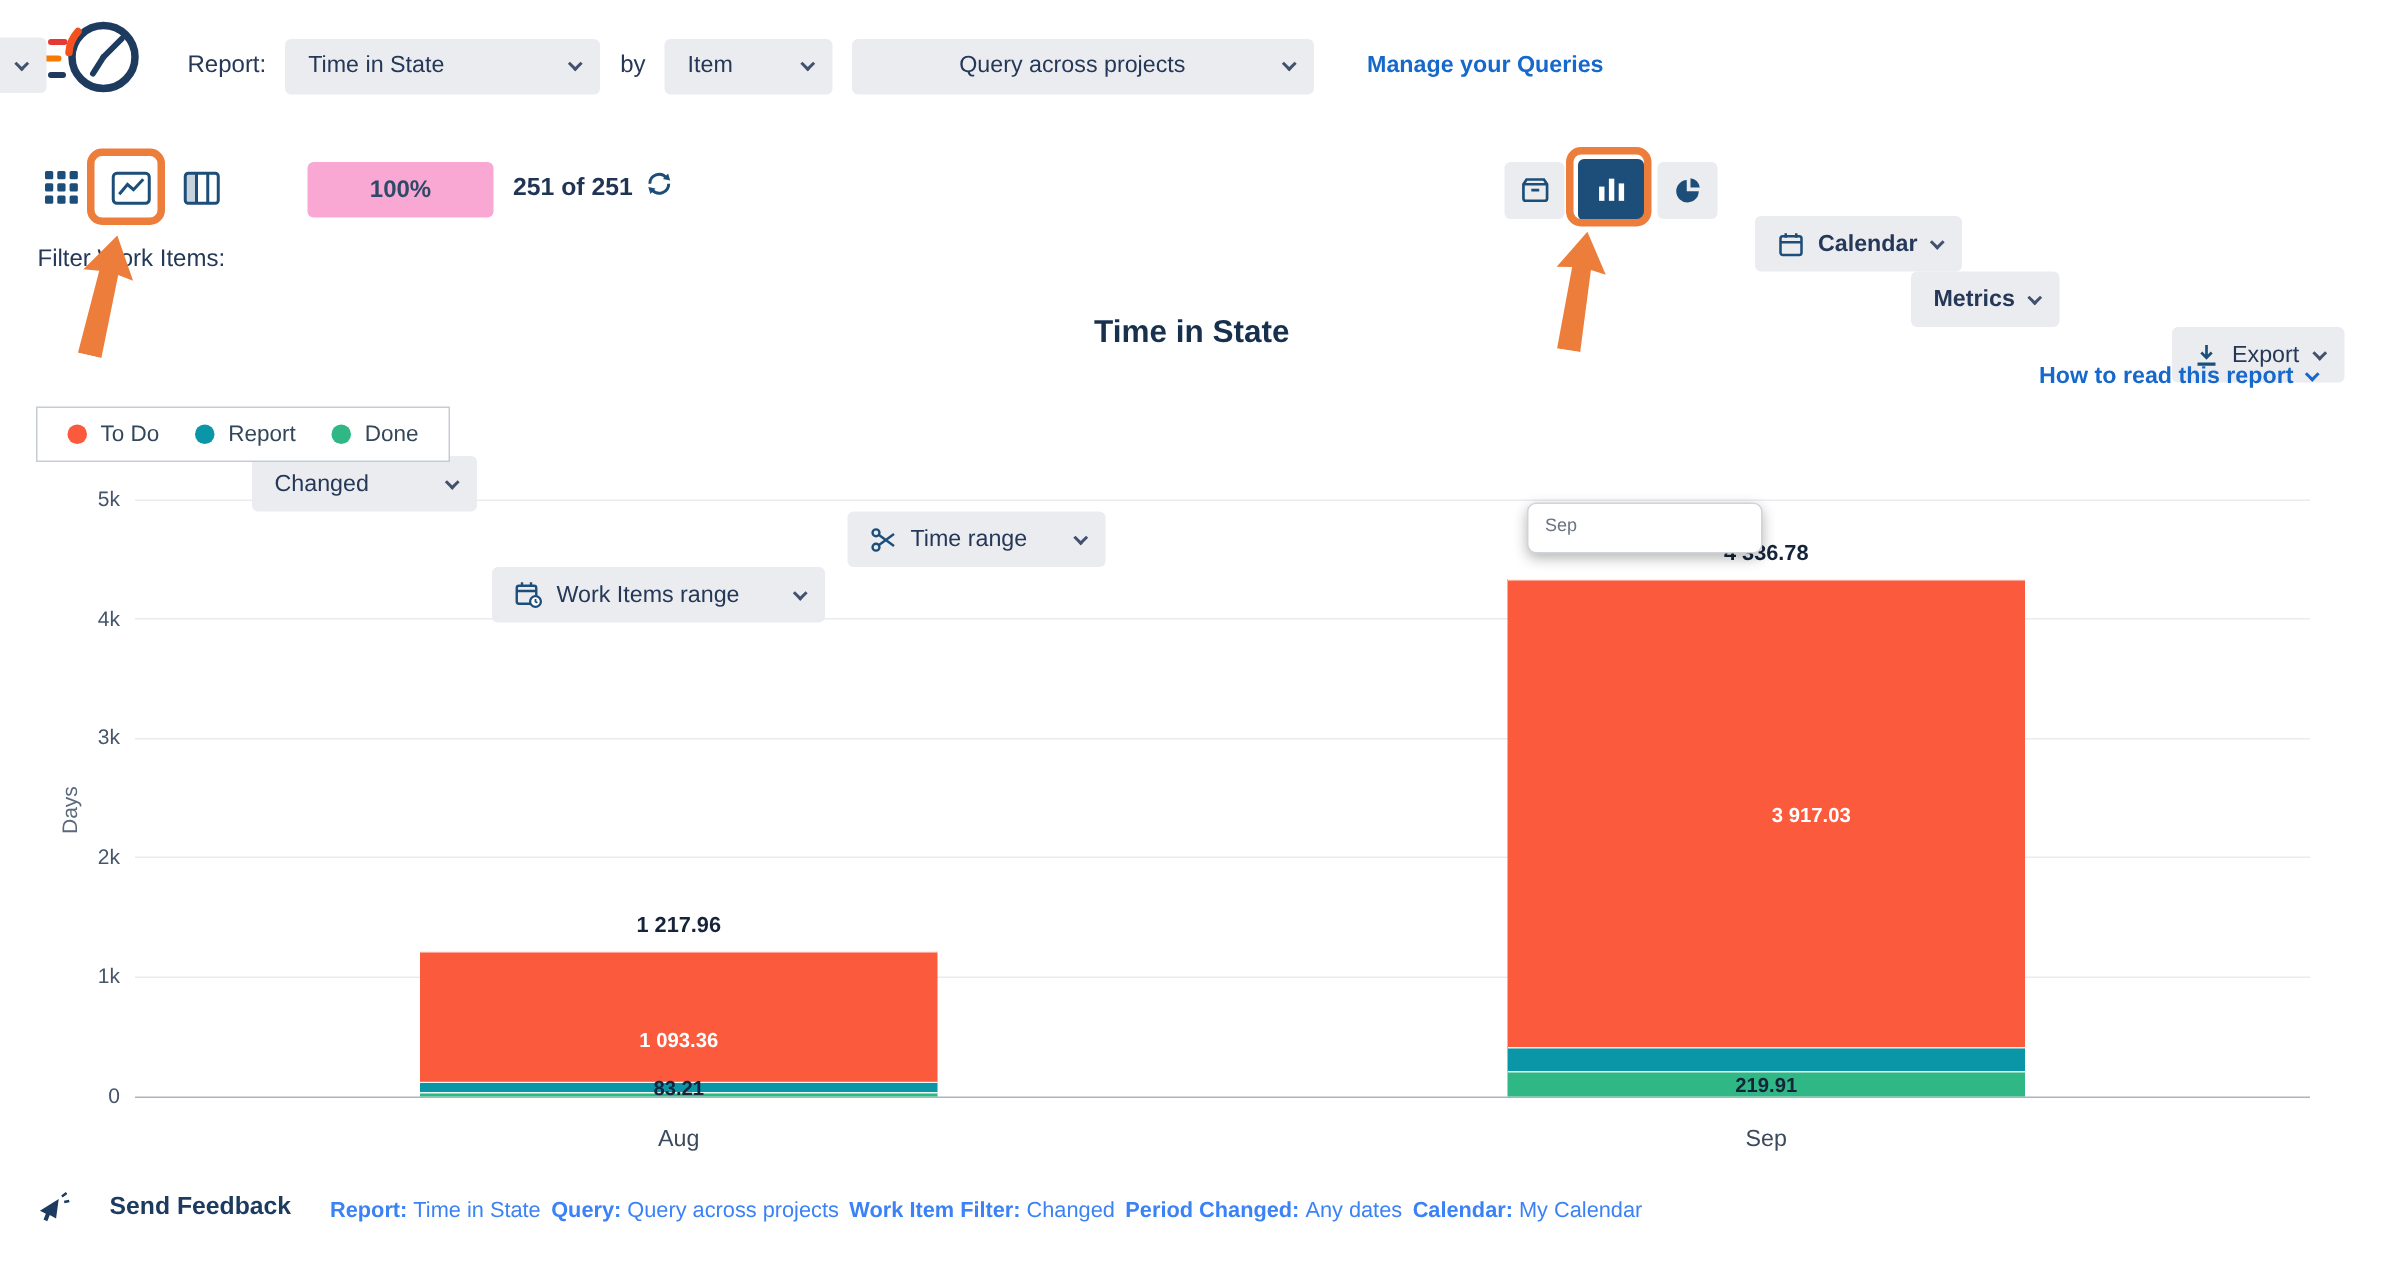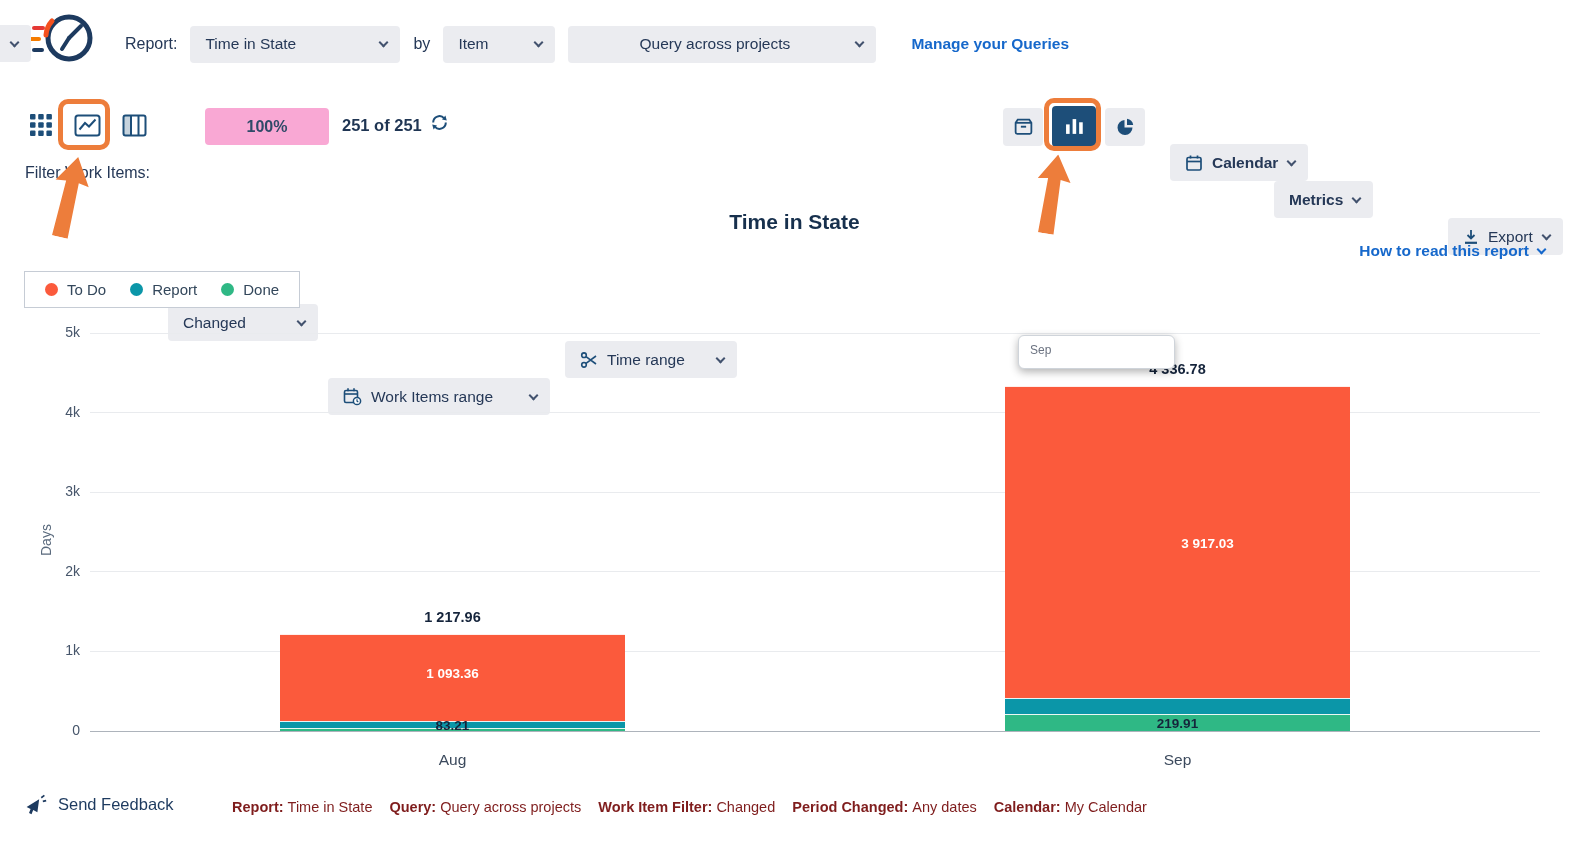--- a/index.html
+++ b/index.html
@@ -42,22 +42,22 @@
   .bar-seg{position:absolute;z-index:1;box-shadow:inset 0 1px 0 rgba(255,255,255,.9)}
   .bar-total{position:absolute;text-align:center;font-weight:700;font-size:14.5px;color:#15243b;z-index:2}
   .seg-label{position:absolute;text-align:center;font-weight:700;font-size:13.5px;z-index:3}
   .xtick{position:absolute;top:418px;width:120px;text-align:center;font-size:15.5px;color:#3c4a5d}
 
   .tooltip{position:absolute;left:928px;top:2px;width:157px;background:#fff;border:1px solid #cfd4da;border-radius:6px;box-shadow:0 3px 9px rgba(0,0,0,.3);padding:7px 11px 9px;z-index:10}
   .tt-title{font-size:12px;color:#6b7280;margin-bottom:2px}
   .ttrow{font-size:12.5px;line-height:1.5;color:#111;white-space:nowrap}
   .ttrow b{font-weight:700;color:#111}
 
-  .feedback{position:absolute;left:24px;top:794px;display:flex;align-items:center;gap:11px;font-size:16.5px;font-weight:400;color:#1d3a5f;cursor:pointer}
-  .footer-info{position:absolute;left:232px;top:799px;display:flex;gap:17px;font-size:14.5px;color:#7f1d1d;white-space:nowrap}
+  .feedback{position:absolute;left:24px;top:794px;display:flex;align-items:center;gap:26px;font-size:16.5px;font-weight:700;color:#1d3a5f;cursor:pointer}
+  .footer-info{position:absolute;left:220px;top:799px;display:flex;gap:7px;font-size:14.5px;color:#3b82f6;white-space:nowrap}
   .footer-info .fitem b{font-weight:700;margin-right:4px}
 
   
   .annot-box{position:absolute;border:5px solid #ED7D3B;border-radius:10px;z-index:9;pointer-events:none}
   .annot-arrow{position:absolute;z-index:9;pointer-events:none}
 </style>
 </head>
 <body>
 
 <div id="page">
@@ -252,21 +252,21 @@
       <div class="bar-seg" style="left: 190px; width: 345px; bottom: 0px; height: 3.29464px; background: rgb(47, 184, 133);"></div>
       <div class="bar-seg" style="left: 190px; width: 345px; bottom: 3.29464px; height: 6.62352px; background: rgb(11, 150, 168);"></div>
       <div class="bar-seg" style="left: 190px; width: 345px; bottom: 9.91816px; height: 87.0315px; background: rgb(251, 90, 60);"></div>
       <div class="bar-total" style="left: 190px; width: 345px; bottom: 105.95px;">1 217.96</div>
       <div class="xtick" style="left: 302.5px;">Aug</div>
       <div class="bar-seg" style="left: 915px; width: 345px; bottom: 0px; height: 17.5048px; background: rgb(47, 184, 133);"></div>
       <div class="bar-seg" style="left: 915px; width: 345px; bottom: 17.5048px; height: 15.9073px; background: rgb(11, 150, 168);"></div>
       <div class="bar-seg" style="left: 915px; width: 345px; bottom: 33.4121px; height: 311.796px; background: rgb(251, 90, 60);"></div>
       <div class="bar-total" style="left: 915px; width: 345px; bottom: 354.208px;">4 336.78</div>
       <div class="xtick" style="left: 1027.5px;">Sep</div>
-      <div class="seg-label" style="left: 190px; width: 345px; bottom: 50px; color: rgb(255, 255, 255);">1 093.36</div>
+      <div class="seg-label" style="left: 190px; width: 345px; bottom: 30px; color: rgb(255, 255, 255);">1 093.36</div>
       <div class="seg-label" style="left: 190px; width: 345px; bottom: -2.3936px; color: rgb(21, 36, 59);">83.21</div>
       <div class="seg-label" style="left: 915px; width: 345px; bottom: 180.31px; color: rgb(255, 255, 255); margin-left: 30px;">3 917.03</div>
       <div class="seg-label" style="left: 915px; width: 345px; bottom: -0.247582px; color: rgb(21, 36, 59);">219.91</div>
     </div>
 
   <div class="feedback">
     <svg width="23" height="21" viewBox="0 0 22 20">
       <path d="M2.5 12.5 L14.5 5 L12.8 17.5 L8.8 15.3 L7.2 19.3 L4.8 18.2 L6.3 14.4 Z" fill="#1d3a5f"></path>
       <path d="M16.5 3.5l3-2.2 M18 7l3.2-.7" stroke="#1d3a5f" stroke-width="1.6" fill="none"></path>
     </svg>

